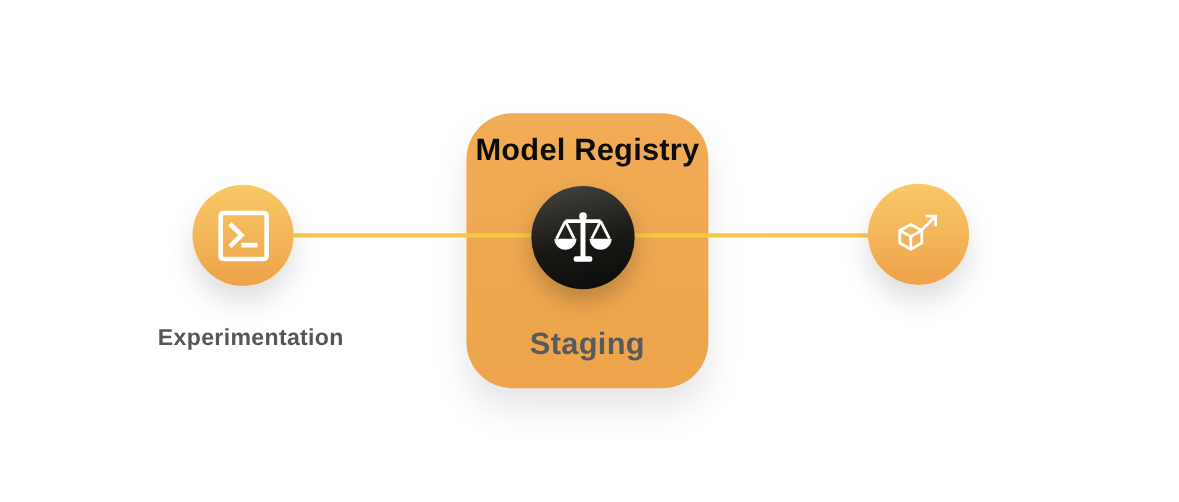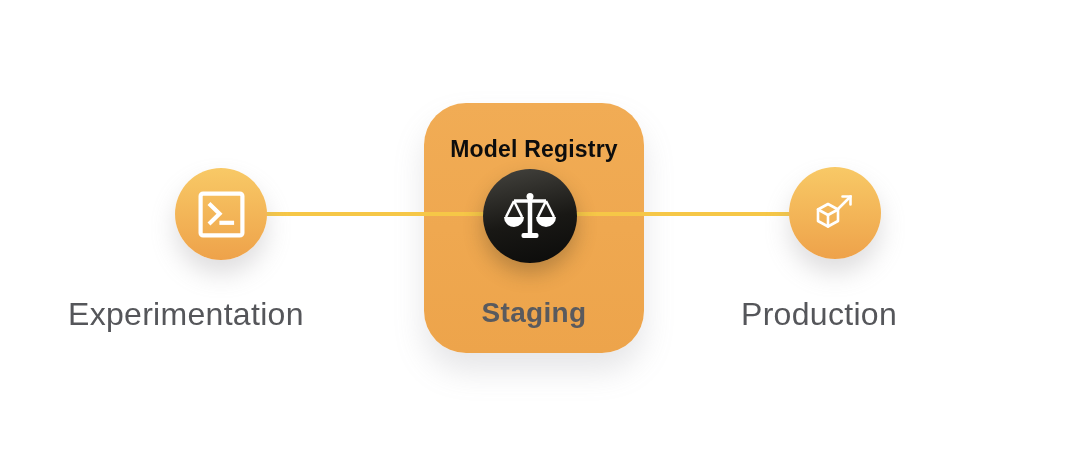--- a/index.html
+++ b/index.html
@@ -34,24 +34,24 @@
     width: 220px;
     height: 250px;
     border-radius: 42px;
     background: linear-gradient(180deg, var(--box-orange-light, #F1AC55) 0%, var(--box-orange, #EDA44B) 100%);
     box-shadow: 0 18px 30px rgba(140, 140, 150, 0.22);
     z-index: 1;
   }
   .box-title {
     position: absolute;
     left: 424px;
-    top: 136px;
+    top: 120px;
     width: 220px;
     text-align: center;
-    font-size: 23px;
+    font-size: 28px;
     font-weight: 600;
     letter-spacing: 0.2px;
     color: var(--title-text, #0D0D0D);
     z-index: 4;
   }
   .box-stage {
     position: absolute;
     left: 424px;
     top: 297px;
     width: 220px;
@@ -89,23 +89,23 @@
     align-items: center;
     justify-content: center;
     z-index: 3;
   }
   .node-circle.left  { left: 175px; top: 168px; }
   .node-circle.right { left: 789px; top: 167px; }
   
   .node-label {
     position: absolute;
     top: 296px;
-    text-align: left;
-    font-size: 32px;
-    font-weight: 400;
+    text-align: center;
+    font-size: 21px;
+    font-weight: 700;
     letter-spacing: 0.3px;
     color: var(--label-text, #55565A);
     z-index: 4;
   }
   .node-label.left-label  { left: 68px;  width: 320px; }
   .node-label.right-label { left: 741px; width: 220px; }
   .icon-svg { display: block; }
 </style>
 </head>
 <body>
@@ -145,15 +145,14 @@
     <svg class="icon-svg" width="50" height="50" viewBox="0 0 50 50" fill="none" stroke="#FFFFFF" stroke-width="2.6" stroke-linecap="round" stroke-linejoin="round">
       <polygon points="18,16 28,21.5 28,33 18,38.5 8,33 8,21.5"></polygon>
       <polyline points="8,21.5 18,27 28,21.5"></polyline>
       <line x1="18" y1="27" x2="18" y2="38.5"></line>
       <line x1="27" y1="22" x2="40.5" y2="8.5"></line>
       <polyline points="32.5,8.5 40.5,8.5 40.5,16.5" stroke-linejoin="miter"></polyline>
     </svg>
   </div>
 
   <div class="node-label left-label">Experimentation</div>
-  <div class="node-label right-label">Production</div>
 
 </div>
 
 </body></html>

